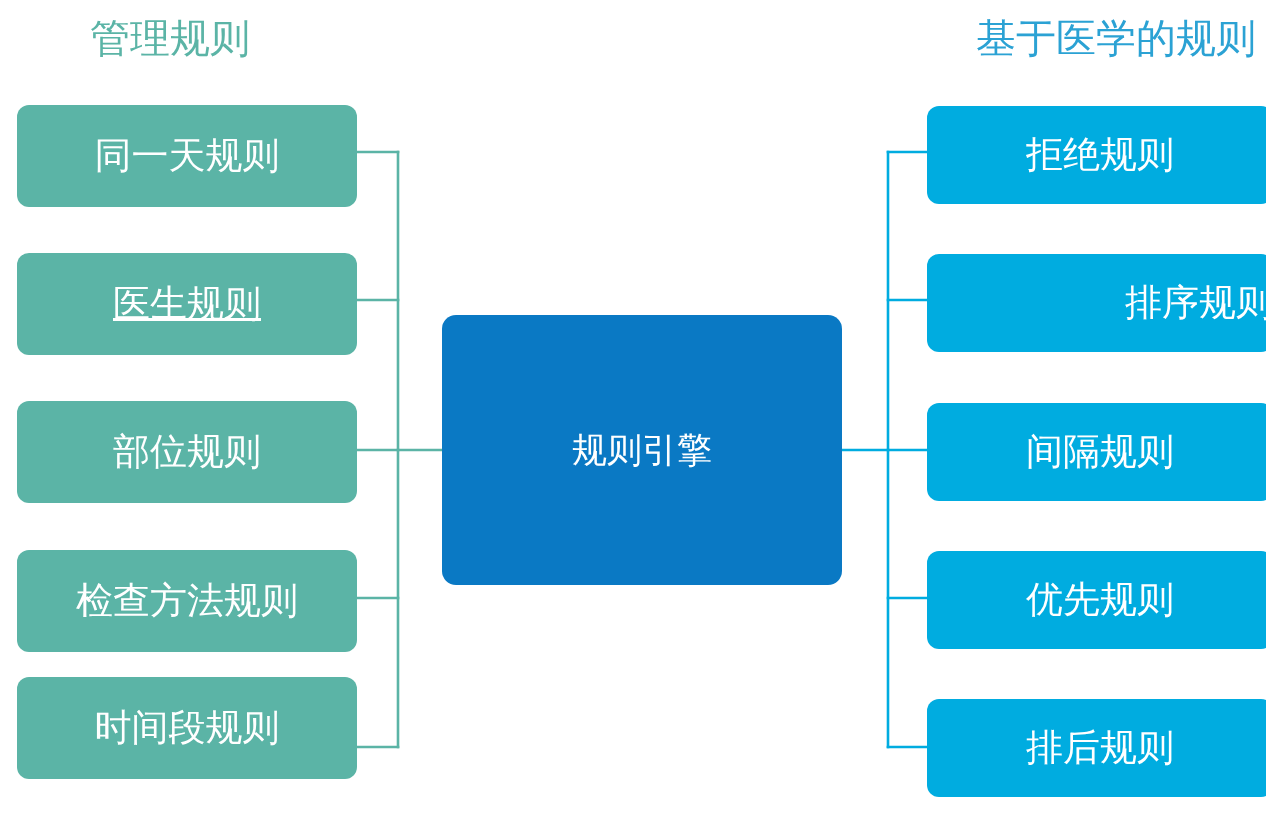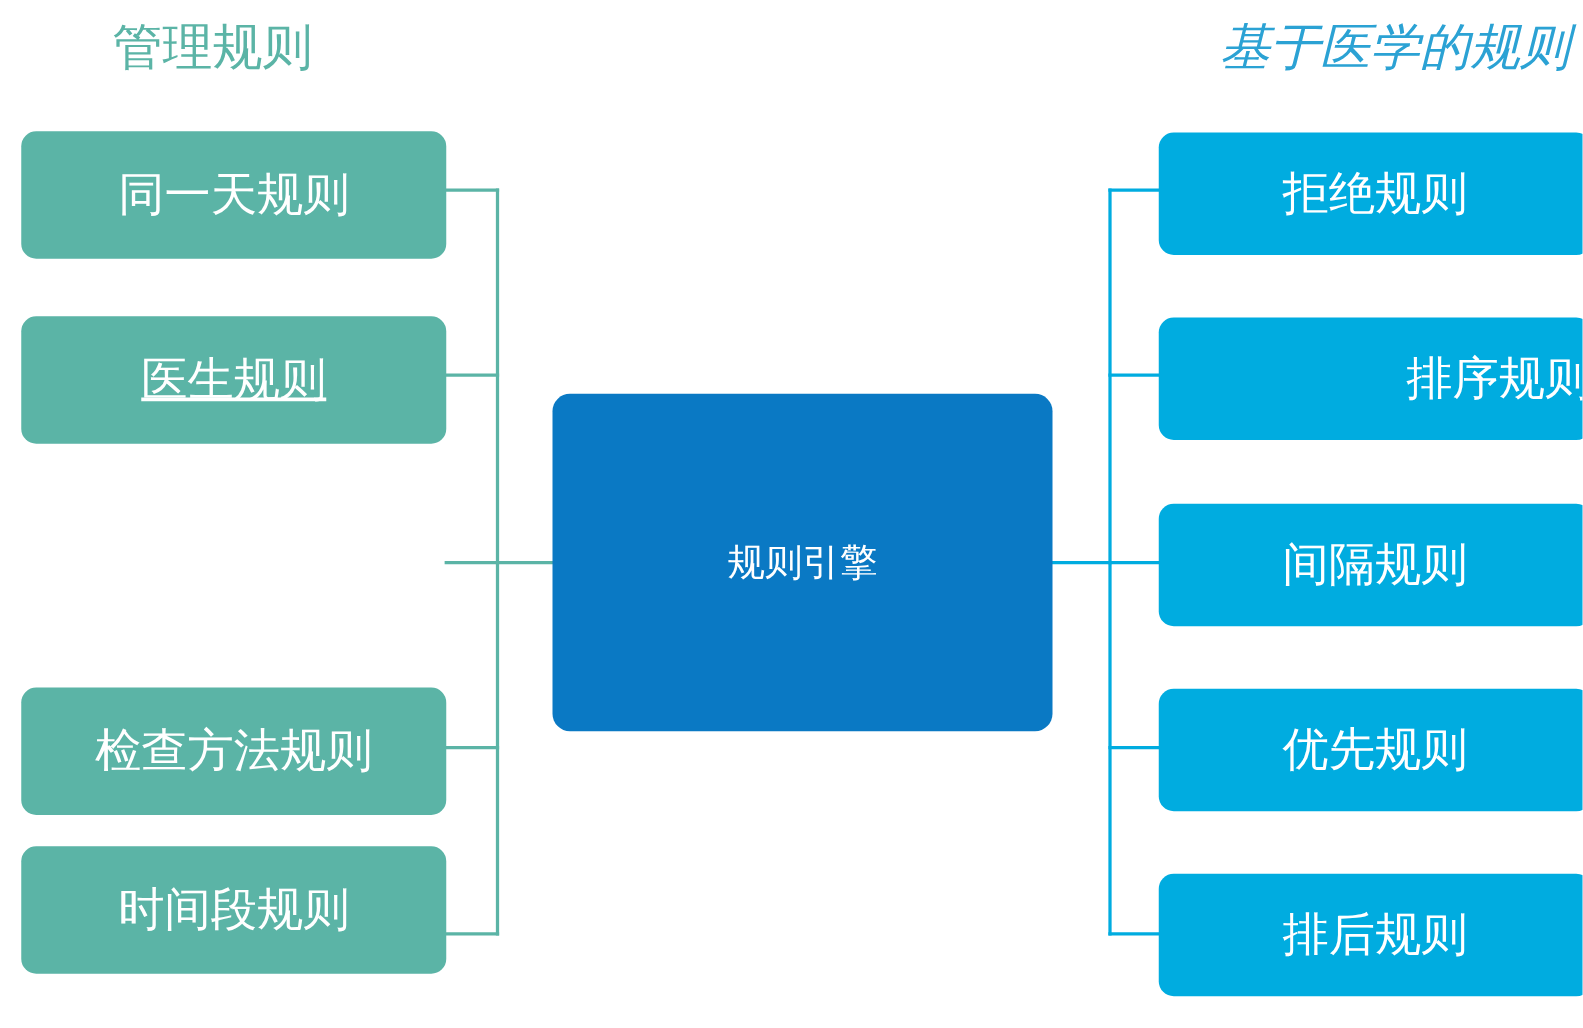--- a/index.html
+++ b/index.html
@@ -22,21 +22,21 @@
   
   .col-title {
     position: absolute;
     font-size: 40px;
     line-height: 1;
     white-space: nowrap;
     font-weight: 400;
     letter-spacing: 0px;
   }
   #title-left  { left: 78px;  top: 18px; color: #5bb4a6; }
-  #title-right { right: 22px; top: 18px; color: #2ba2d4; font-style: italic; }
+  #title-right { right: 22px; top: 18px; color: #2ba2d4; }
 
   
   #links {
     position: absolute;
     left: 0; top: 0;
     width: 1266px;
     height: 822px;
     pointer-events: none;
   }
 
@@ -66,21 +66,21 @@
     background: #00ace0;
     font-size: 37px;
   }
   .node.center {
     left: 430px;
     top: 315px;
     width: 400px;
     height: 270px;
     background: #0a79c4;
     border-radius: 14px;
-    font-size: 30px;
+    font-size: 35px;
   }
 
   
   #node-admin-0 { top: 105px; }
   #node-admin-1 { top: 253px; text-decoration: underline; }
   #node-admin-2 { top: 401px; }
   #node-admin-3 { top: 550px; }
   #node-admin-4 { top: 677px; }
 
   
@@ -118,20 +118,23 @@
       <path d="M830 450 L876 450"></path>
     </g>
   </svg>
 
   <div class="node admin" id="node-admin-0">
     <span>同一天规则</span>
   </div>
   <div class="node admin" id="node-admin-1">
     <span>医生规则</span>
   </div>
+  <div class="node admin" id="node-admin-2">
+    <span>部位规则</span>
+  </div>
   <div class="node admin" id="node-admin-3">
     <span>检查方法规则</span>
   </div>
   <div class="node admin" id="node-admin-4">
     <span>时间段规则</span>
   </div>
 
   <div class="node center" id="node-center">
     <span>规则引擎</span>
   </div>

